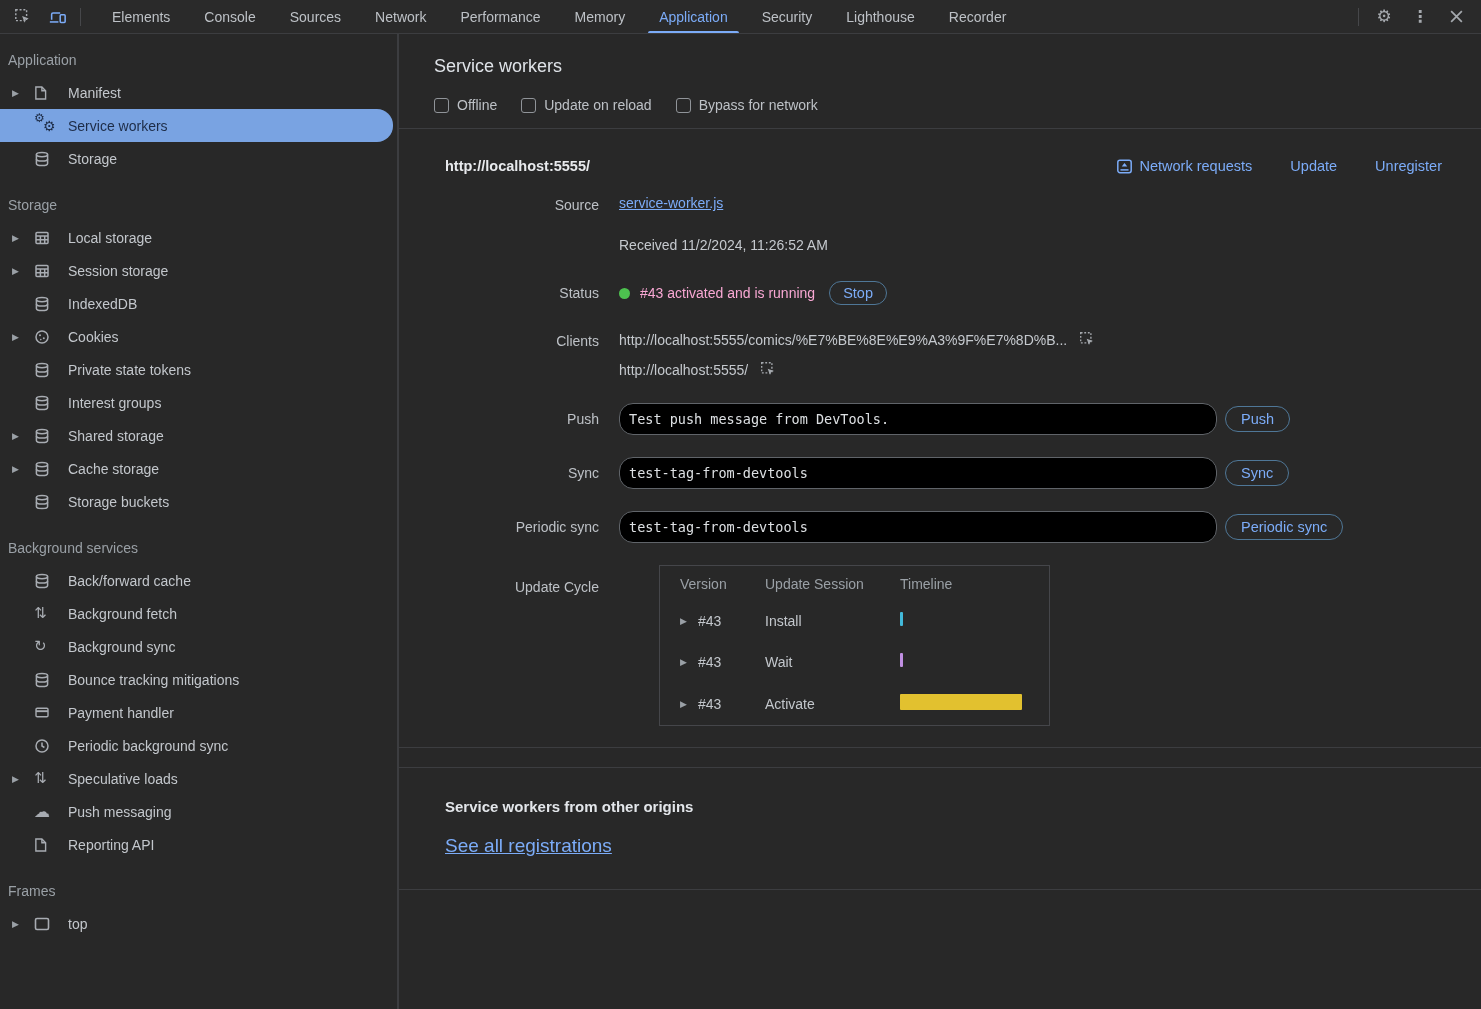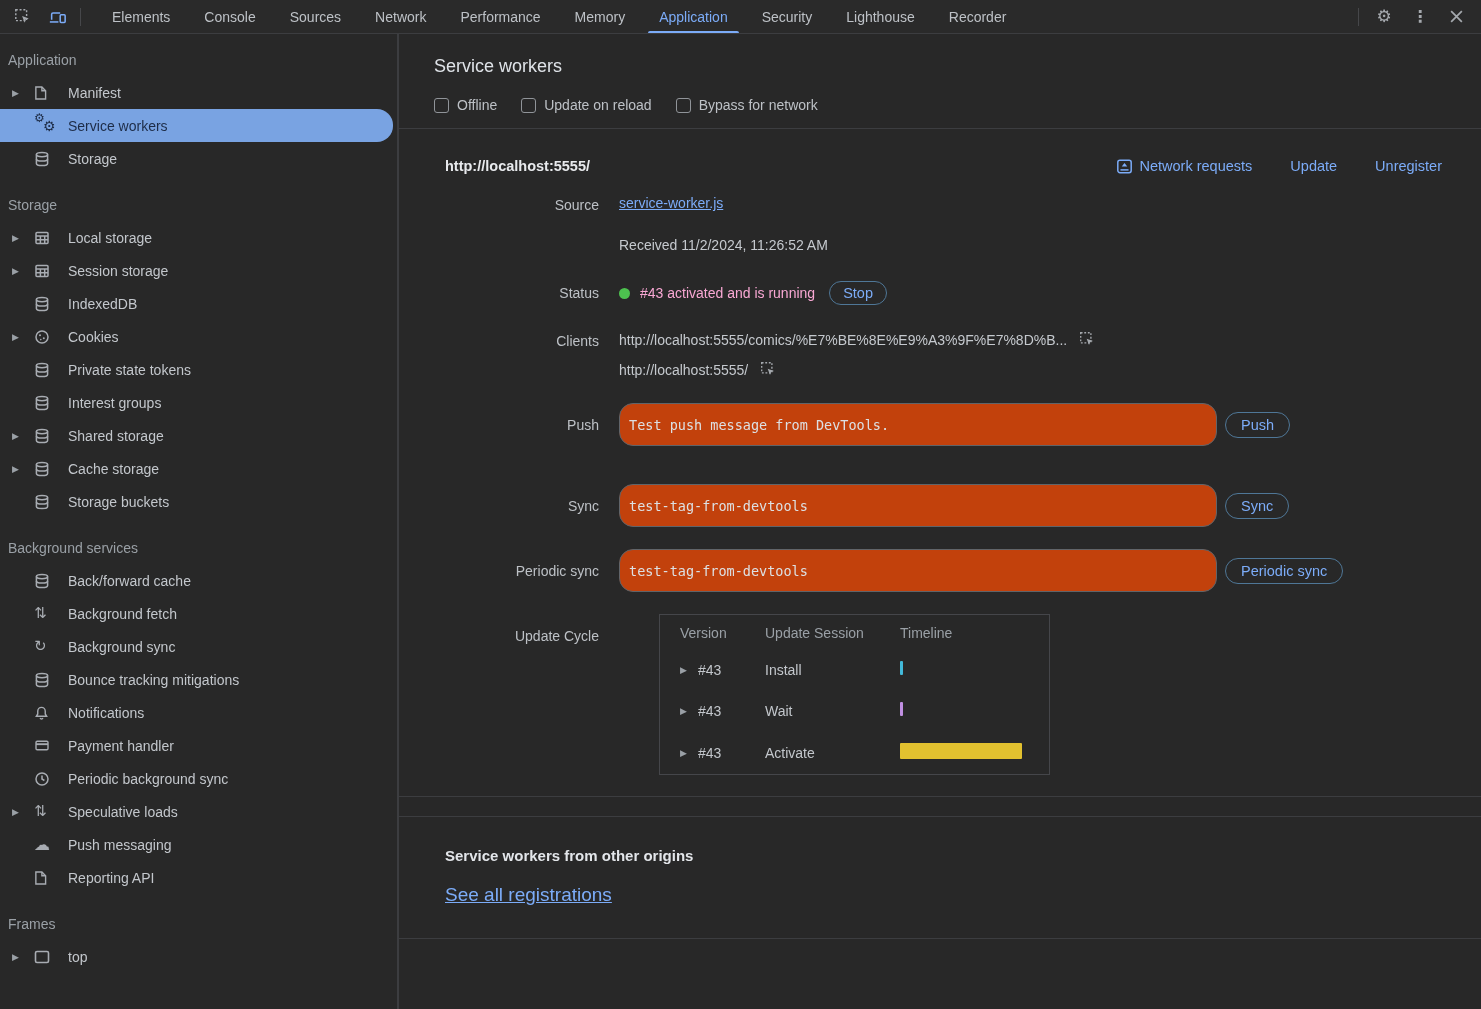--- a/index.html
+++ b/index.html
@@ -115,21 +115,21 @@
     font-family:"Liberation Sans", sans-serif; white-space:nowrap;
   }
   .pill-btn.small { padding:3px 13px; }
 
   .client-line { display:flex; align-items:flex-end; gap:12px; color:#c5c9ce; margin-bottom:13px; }
   .client-url { white-space:nowrap; overflow:hidden; }
   .focus-btn { color:#a5a9ae; cursor:pointer; display:flex; align-items:center; }
 
   .input-line { display:flex; align-items:center; gap:8px; }
   .ti {
-    width:598px; height:43px; background:#c2410c; border:1px solid #606469; border-radius:14px;
+    width:598px; height:32px; background:#000000; border:1px solid #606469; border-radius:14px;
     color:#dde0e3; font-family:"DejaVu Sans Mono", monospace; font-size:13.5px;
     padding:0 9px; outline:none;
   }
 
   .uc-table {
     width:391px; border:1px solid #45464a; margin-top:-2px;
   }
   .uc-head {
     display:grid; grid-template-columns:85px 135px auto; padding:10px 0 8px 20px;
     color:#9aa0a6;
@@ -410,30 +410,20 @@
               <span class="tree-icon">
   <svg width="16" height="16" viewBox="0 0 16 16" fill="none" stroke="currentColor" stroke-width="1.5">
     <ellipse cx="8" cy="3.6" rx="5.6" ry="2.1"></ellipse>
     <path d="M2.4 3.6 v8.8 c0 1.2 2.5 2.1 5.6 2.1 s5.6-.9 5.6-2.1 V3.6"></path>
     <path d="M2.4 8 c0 1.2 2.5 2.1 5.6 2.1 S13.6 9.2 13.6 8"></path>
   </svg>
 </span>
               <span class="tree-label">Bounce tracking mitigations</span>
             </div>
 
-            <div class="tree-item">
-              <span class="arrow uni" style="visibility: hidden;">▶</span>
-              <span class="tree-icon">
-  <svg width="15" height="16" viewBox="0 0 16 16" fill="none" stroke="currentColor" stroke-width="1.5">
-    <path d="M8 2 a4 4 0 0 0 -4 4 v3 L2.5 11.5 h11 L12 9 V6 a4 4 0 0 0 -4 -4 z"></path>
-    <path d="M6.5 13.3 a1.6 1.6 0 0 0 3 0"></path>
-  </svg>
-</span>
-              <span class="tree-label">Notifications</span>
-            </div>
 
             <div class="tree-item">
               <span class="arrow uni" style="visibility: hidden;">▶</span>
               <span class="tree-icon">
   <svg width="16" height="15" viewBox="0 0 16 16" fill="none" stroke="currentColor" stroke-width="1.5">
     <rect x="1.6" y="3.5" width="12.8" height="9" rx="1.3"></rect>
     <path d="M1.6 6.6 h12.8" stroke-width="2"></path>
   </svg>
 </span>
               <span class="tree-label">Payment handler</span>
@@ -587,21 +577,21 @@
         </div>
 
         <div class="drow center" style="margin-top:12px;">
           <div class="dlabel">Push</div>
           <div class="dval input-line">
             <input class="ti" type="text" value="Test push message from DevTools." style="">
             <button class="pill-btn">Push</button>
           </div>
         </div>
 
-        <div class="drow center" style="margin-top:38px;">
+        <div class="drow center" style="margin-top:22px;">
           <div class="dlabel">Sync</div>
           <div class="dval input-line">
             <input class="ti" type="text" value="test-tag-from-devtools" style="">
             <button class="pill-btn">Sync</button>
           </div>
         </div>
 
         <div class="drow center" style="margin-top:22px;">
           <div class="dlabel">Periodic sync</div>
           <div class="dval input-line">

